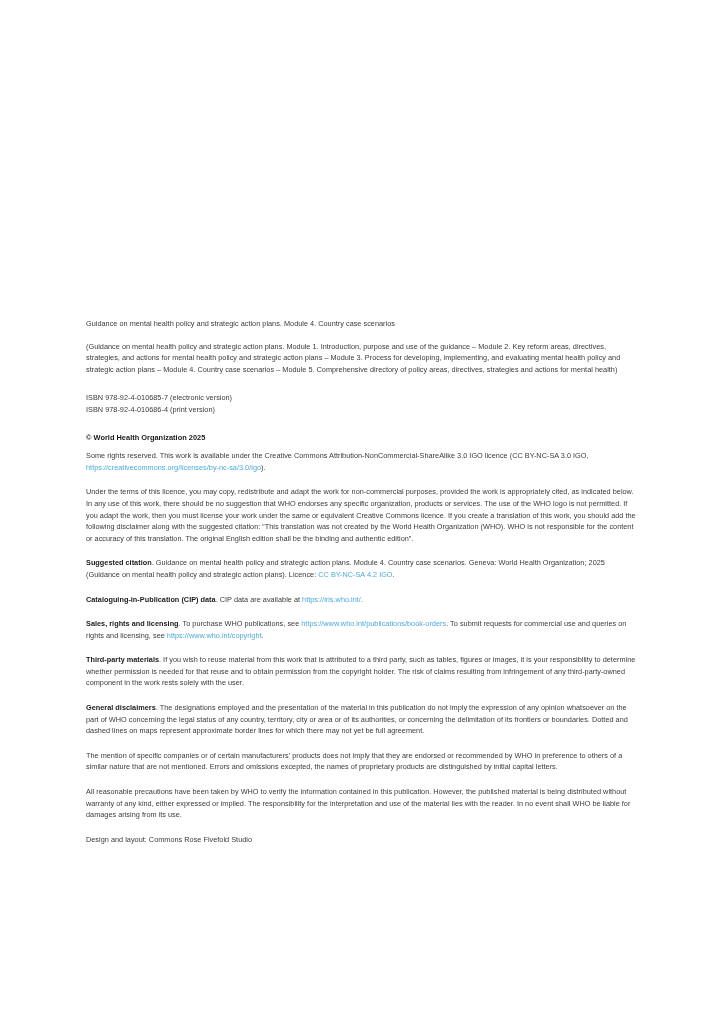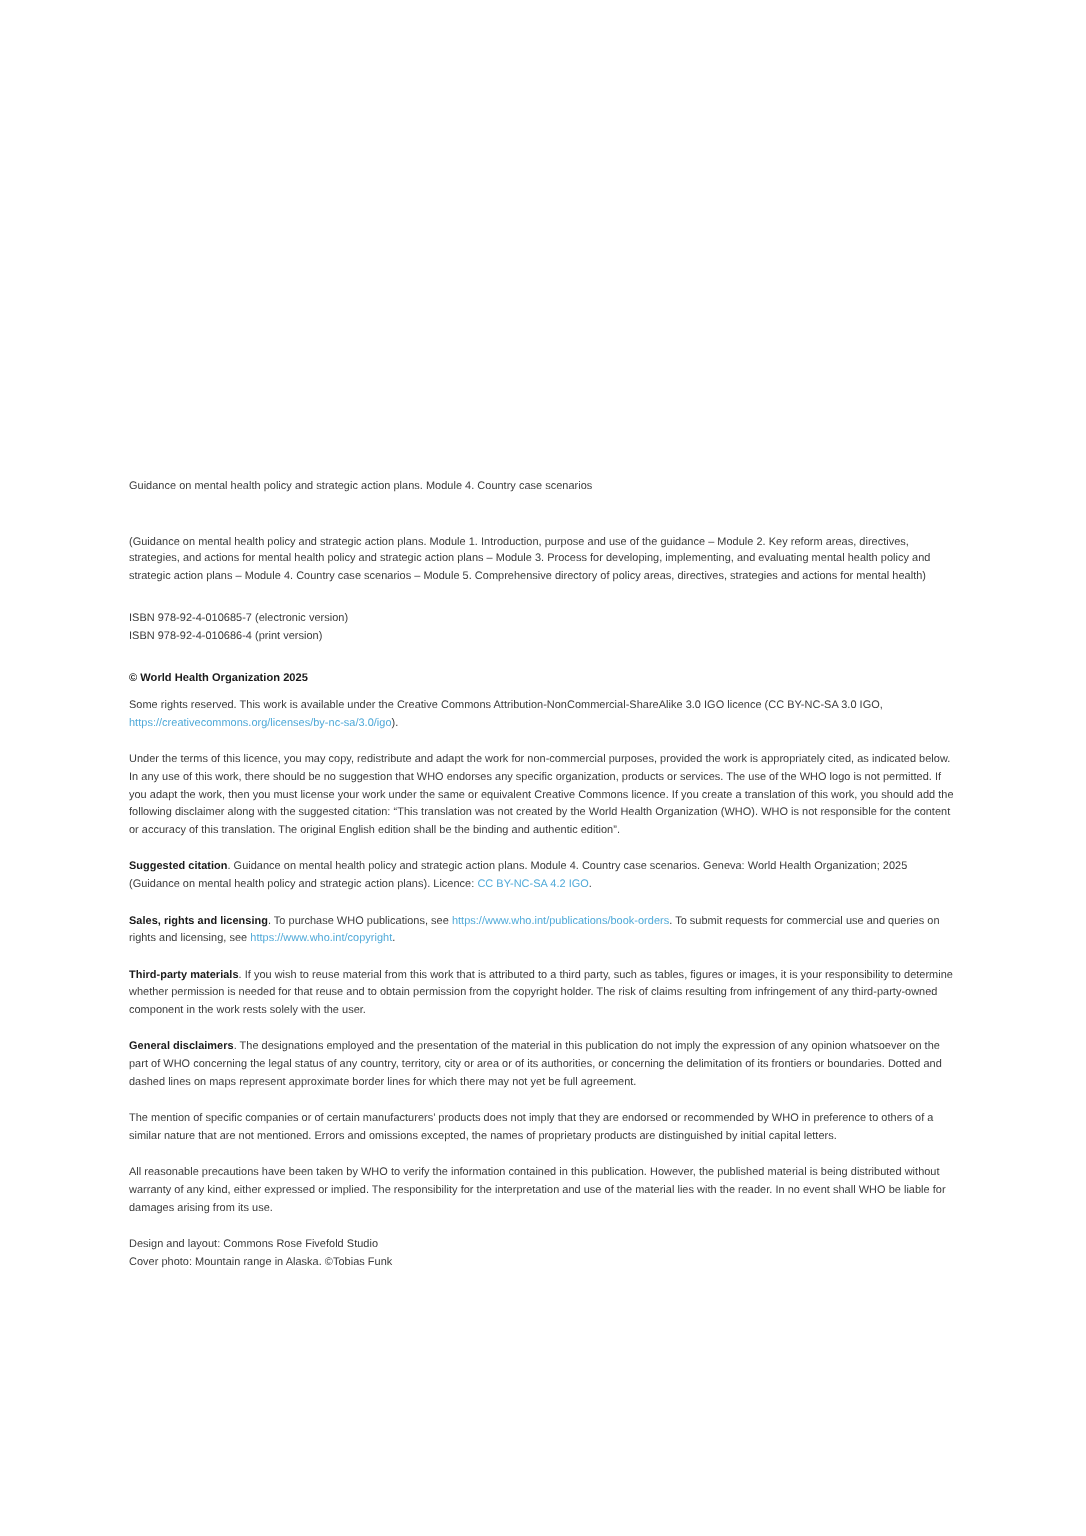--- a/index.html
+++ b/index.html
@@ -31,21 +31,21 @@
   }
   p {
     margin: 0 0 12px 0;
     font-size: 7.3px;
     line-height: 11.6px;
     color: #3a3a3a;
     text-align: left;
     letter-spacing: 0.02px;
   }
   p.title-line {
-    margin-bottom: 25px;
+    margin-bottom: 11px;
   }
   p.series-note {
     margin-bottom: 17px;
   }
   p.isbn {
     margin-bottom: 0;
   }
   p.isbn-last {
     margin-bottom: 16px;
   }
@@ -85,28 +85,28 @@
 
     <p class="copyright-heading">© World Health Organization 2025</p>
 
     <p class="block"><span>Some rights reserved. This work is available under the Creative Commons Attribution-NonCommercial-ShareAlike 3.0 IGO licence (CC BY-NC-SA 3.0 IGO, </span><a class="lnk" href="#">https://creativecommons.org/licenses/by-nc-sa/3.0/igo</a><span>).</span></p>
 
     <p class="block">Under the terms of this licence, you may copy, redistribute and adapt the work for non-commercial purposes, provided the work is appropriately cited, as indicated below. In any use of this work, there should be no suggestion that WHO endorses any specific organization, products or services. The use of the WHO logo is not permitted. If you adapt the work, then you must license your work under the same or equivalent Creative Commons licence. If you create a translation of this work, you should add the following disclaimer along with the suggested citation: “This translation was not created by the World Health Organization (WHO). WHO is not responsible for the content or accuracy of this translation. The original English edition shall be the binding and authentic edition”.</p>
 
 
     <p class="block"><span class="lead">Suggested citation</span><span>. Guidance on mental health policy and strategic action plans. Module 4. Country case scenarios. Geneva: World Health Organization; 2025 (Guidance on mental health policy and strategic action plans). Licence: </span><a class="lnk" href="#">CC BY-NC-SA 4.2 IGO</a><span>.</span></p>
 
+    <p class="block"><span class="lead">Cataloguing-in-Publication (CIP) data</span><span>. CIP data are available at </span><a class="lnk" href="#">https://iris.who.int/</a><span>.</span></p>
 
     <p class="block"><span class="lead">Sales, rights and licensing</span><span>. To purchase WHO publications, see </span><a class="lnk" href="#">https://www.who.int/publications/book-orders</a><span>. To submit requests for commercial use and queries on rights and licensing, see </span><a class="lnk" href="#">https://www.who.int/copyright</a><span>.</span></p>
 
     <p class="block"><span class="lead">Third-party materials</span><span>. If you wish to reuse material from this work that is attributed to a third party, such as tables, figures or images, it is your responsibility to determine whether permission is needed for that reuse and to obtain permission from the copyright holder. The risk of claims resulting from infringement of any third-party-owned component in the work rests solely with the user.</span></p>
 
     <p class="block"><span class="lead">General disclaimers</span><span>. The designations employed and the presentation of the material in this publication do not imply the expression of any opinion whatsoever on the part of WHO concerning the legal status of any country, territory, city or area or of its authorities, or concerning the delimitation of its frontiers or boundaries. Dotted and dashed lines on maps represent approximate border lines for which there may not yet be full agreement.</span></p>
 
     <p class="block">The mention of specific companies or of certain manufacturers’ products does not imply that they are endorsed or recommended by WHO in preference to others of a similar nature that are not mentioned. Errors and omissions excepted, the names of proprietary products are distinguished by initial capital letters.</p>
 
     <p class="block">All reasonable precautions have been taken by WHO to verify the information contained in this publication. However, the published material is being distributed without warranty of any kind, either expressed or implied. The responsibility for the interpretation and use of the material lies with the reader. In no event shall WHO be liable for damages arising from its use.</p>
 
     <p class="credit">Design and layout: Commons Rose Fivefold Studio</p>
-    <p class="credit">Cover photo: Mountain range in Alaska. ©Tobias Funk</p>
 
   </div>
 </div>
 
 </body></html>

